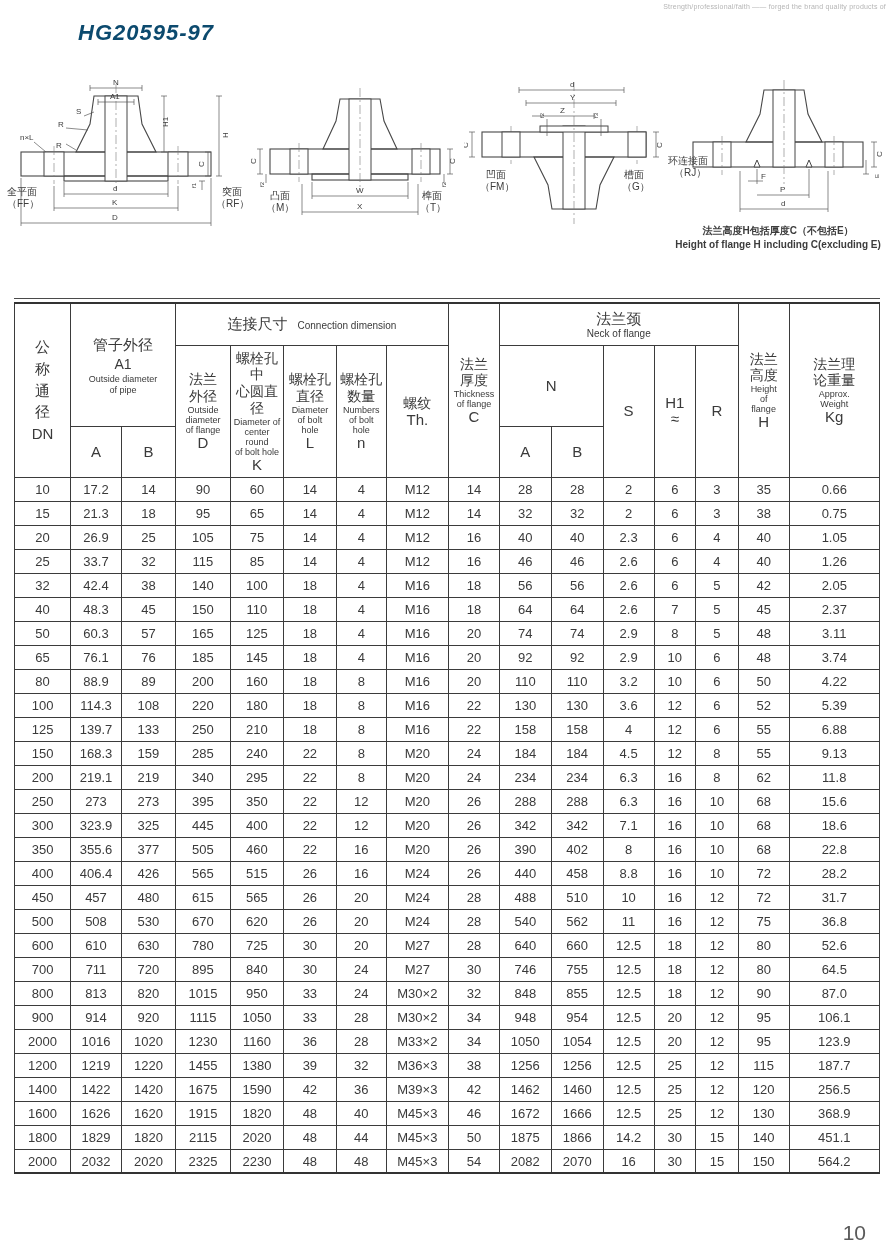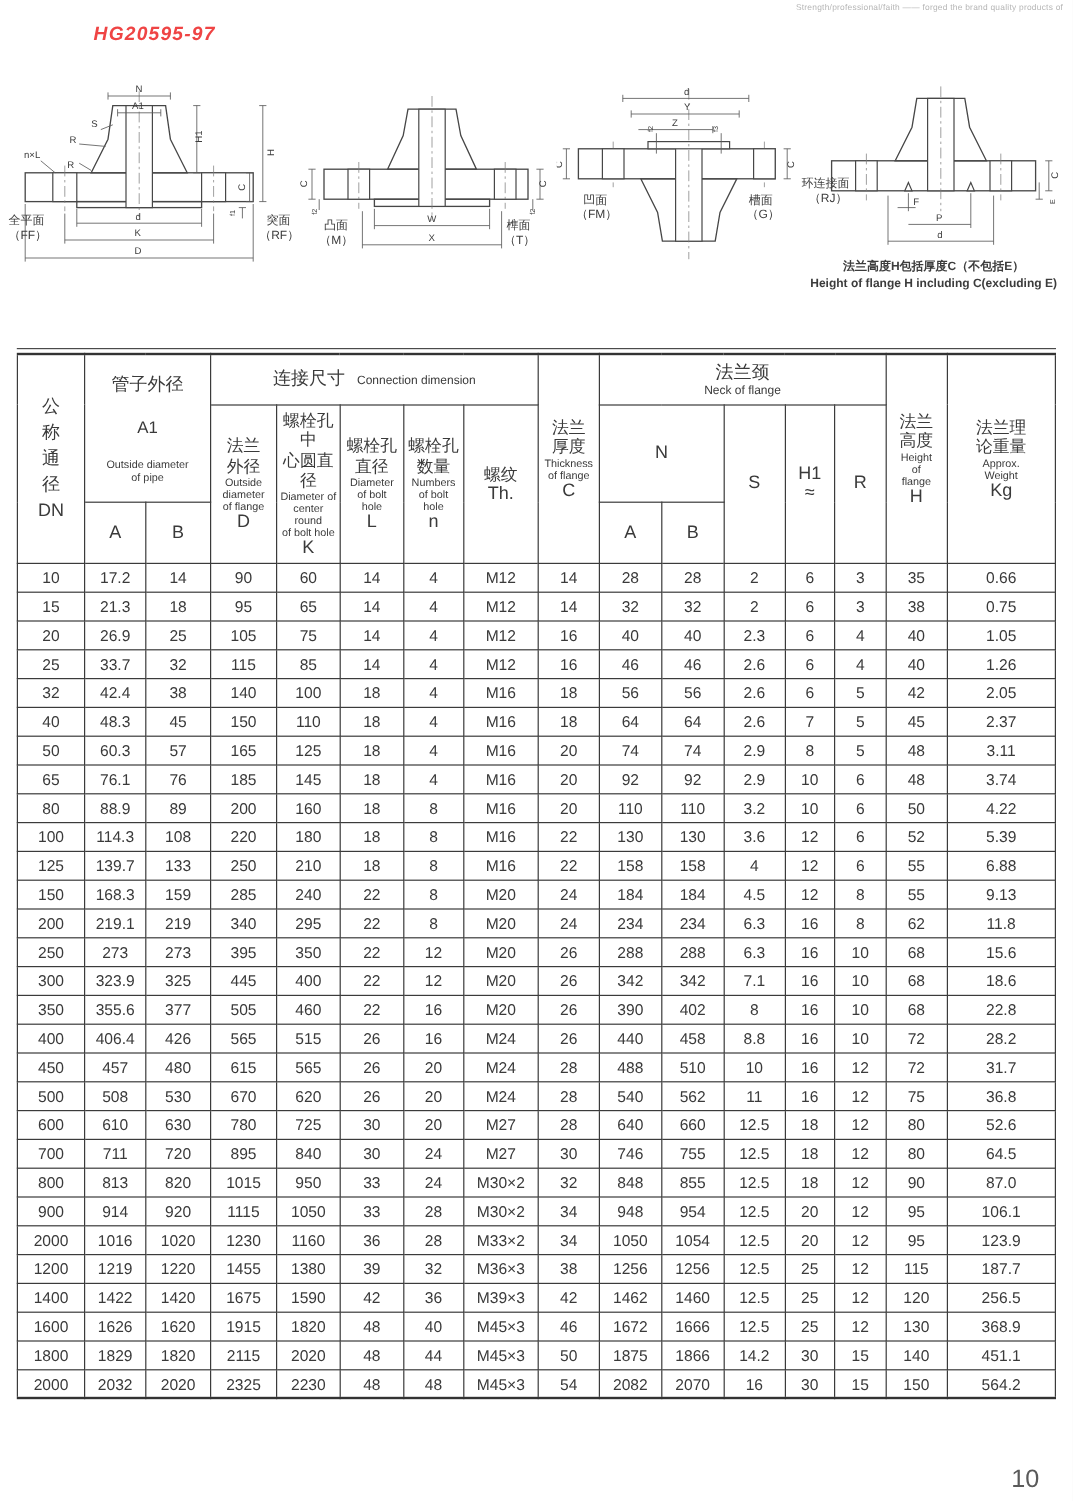--- a/index.html
+++ b/index.html
@@ -8,21 +8,21 @@
     position:relative; width:894px; height:1251px; margin:0 auto;
     background:#ffffff; color:#3a3a3a;
     font-family:"Liberation Sans","DejaVu Sans",sans-serif; overflow:hidden;
   }
   
   .tagline { text-align:right; font-size:7px; color:#b5b5b5; padding:3px 8px 0 0; letter-spacing:.2px; }
   .website { text-align:right; font-size:17px; color:#2aafe3; font-style:italic; padding:1px 8px 0 0; }
   .title   { font-size:30px; color:#3f3f3f; margin:4px 0 0 16px; font-weight:400; letter-spacing:.5px; }
   .subtitle-row { display:flex; align-items:baseline; margin:10px 0 0 16px; }
   .subtitle { font-size:20px; color:#3c3c3c; }
-  .standard { font-size:16px; color:#ef4444; font-style:italic; font-weight:bold; margin-left:62px; letter-spacing:1px; }
+  .standard { font-size:22px; color:#0c4a6e; font-style:italic; font-weight:bold; margin-left:62px; letter-spacing:1px; }
   
   .drawings { display:flex; justify-content:space-between; align-items:flex-start; margin:28px 6px 0 6px; height:212px; }
   .drawing { position:relative; }
   svg { display:block; }
   .ln   { stroke:#474747; stroke-width:1.1; fill:none; }
   .dim  { stroke:#5a5a5a; stroke-width:.7; fill:none; }
   .cl   { stroke:#7a7a7a; stroke-width:.6; stroke-dasharray:9 3 2 3; fill:none; }
   text.dlab { font-size:8px; fill:#3c3c3c; font-family:"Liberation Sans",sans-serif; }
   text.flab { font-size:10px; fill:#3c3c3c; font-family:"Liberation Sans",sans-serif; }
   text.tiny { font-size:6px; fill:#3c3c3c; font-family:"Liberation Sans",sans-serif; }
@@ -33,21 +33,21 @@
   table { border-collapse:collapse; width:866px; table-layout:fixed;
           border-top:2px solid #333; border-bottom:2px solid #333; }
   th, td { border:1px solid #3b3b3b; text-align:center; vertical-align:middle; color:#3a3a3a; }
   td { font-size:13px; height:24px; padding:0 1px; }
   th { font-weight:normal; padding:1px; }
   .cn { font-size:14px; line-height:1.2; white-space:pre-line; }
   .cn-big { font-size:15px; }
   .en { font-size:9px; line-height:1.12; white-space:pre-line; }
   .lt { font-size:15px; line-height:1.05; }
   .vcell { display:flex; flex-direction:column; justify-content:space-between; align-items:center; height:100%; padding:3px 0; }
-  .vcell-center { display:flex; flex-direction:column; justify-content:center; align-items:center; height:100%; gap:18px; }
+  .vcell-center { display:flex; flex-direction:column; justify-content:center; align-items:center; height:100%; gap:2px; }
   .dncell { font-size:15px; line-height:1.45; white-space:pre-line; }
   .grp-inline { display:flex; justify-content:center; align-items:baseline; gap:10px; }
   tr.hr1 { height:42px; } tr.hr2 { height:60px; } tr.hr3 { height:37px; }
   .page-num { position:absolute; right:28px; bottom:6px; font-size:21px; color:#5a5a5a; }
 </style>
 </head>
 <body>
 
 <div class="page">
 

